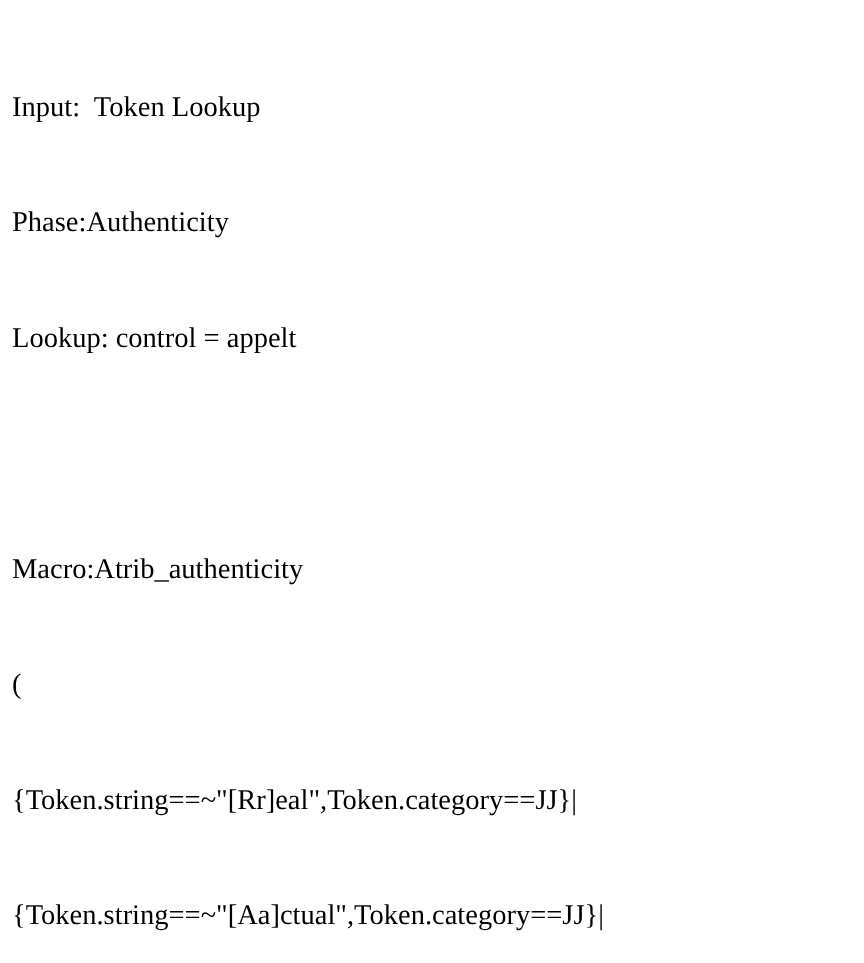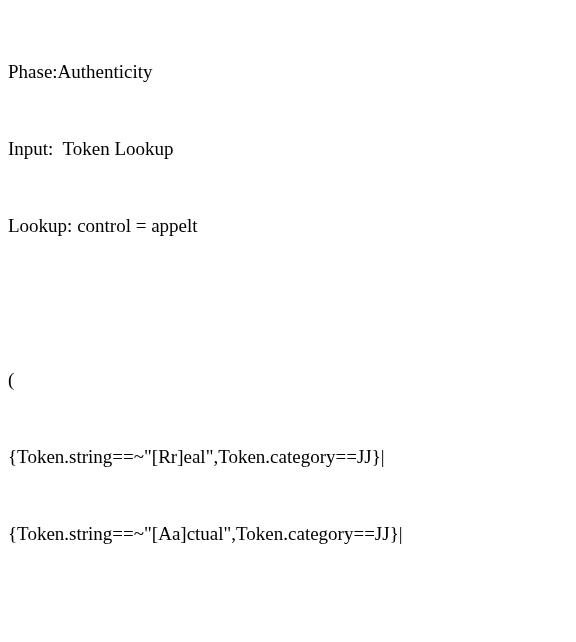--- a/index.html
+++ b/index.html
@@ -19,24 +19,25 @@
     }
     .line {
       display: block;
       min-height: 1.35em;
     }
   </style>
 </head>
 <body>
 
 <div class="code-block">
+  <span class="line">Input:  Token Lookup</span>
   <span class="line">Phase:Authenticity</span>
-  <span class="line">Input:  Token Lookup</span>
   <span class="line">Lookup: control = appelt</span>
   <span class="line"></span>
+  <span class="line">Macro:Atrib_authenticity</span>
   <span class="line">(</span>
   <span class="line">{Token.string==~"[Rr]eal",Token.category==JJ}|</span>
   <span class="line">{Token.string==~"[Aa]ctual",Token.category==JJ}|</span>
   
   
   
   
   
   
   

